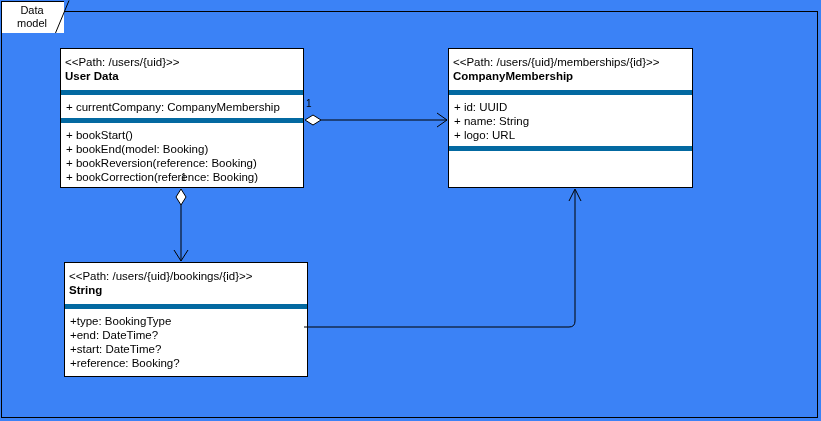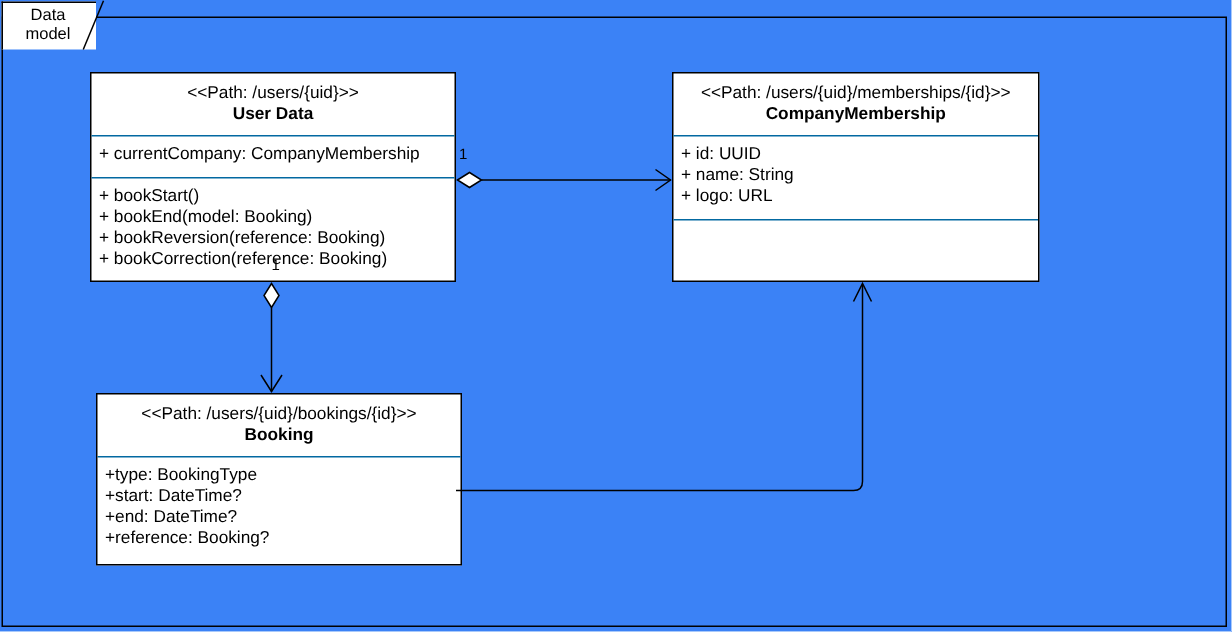--- a/index.html
+++ b/index.html
@@ -74,37 +74,37 @@
   }
 
   
   .uml-class {
     position: absolute;
     background: #ffffff;
     border: 1px solid #000000;
     box-sizing: border-box;
   }
   .uml-header {
-    text-align: center;
+    text-align: left;
     padding: 6px 4px 6px 4px;
     color: #000000;
   }
   .uml-stereotype {
     font-size: 11.5px;
     line-height: 14px;
     white-space: nowrap;
   }
   .uml-name {
     font-size: 11.5px;
     line-height: 15px;
     font-weight: bold;
     white-space: nowrap;
   }
   .uml-compartment {
-    border-top: 1px solid #0369a1;
+    border-top: 5px solid #0369a1;
     padding: 5px 5px 5px 5px;
     box-sizing: border-box;
   }
   .uml-row {
     font-size: 11.5px;
     line-height: 14px;
     color: #000000;
     white-space: nowrap;
   }
   .uml-compartment.empty {
@@ -199,26 +199,26 @@
       <div class="uml-row">+ id: UUID</div>
       <div class="uml-row">+ name: String</div>
       <div class="uml-row">+ logo: URL</div>
     </div>
     <div class="uml-compartment ops empty"></div>
   </div>
 
   <div class="uml-class" id="class-booking">
     <div class="uml-header">
       <div class="uml-stereotype">&lt;&lt;Path: /users/{uid}/bookings/{id}&gt;&gt;</div>
-      <div class="uml-name">Booking</div>
+      <div class="uml-name">String</div>
     </div>
     <div class="uml-compartment attrs">
       <div class="uml-row">+type: BookingType</div>
+      <div class="uml-row">+end: DateTime?</div>
       <div class="uml-row">+start: DateTime?</div>
-      <div class="uml-row">+end: DateTime?</div>
       <div class="uml-row">+reference: Booking?</div>
     </div>
   </div>
 
   <svg id="connectors" viewBox="0 0 821 421">
 
      CompanyMembership --&gt;
     <g>
       <polygon points="305,120 313,115 321,120 313,125" fill="#ffffff" stroke="#000000" stroke-width="1"></polygon>
       <line x1="321" y1="120" x2="447" y2="120" stroke="#000000" stroke-width="1"></line>

